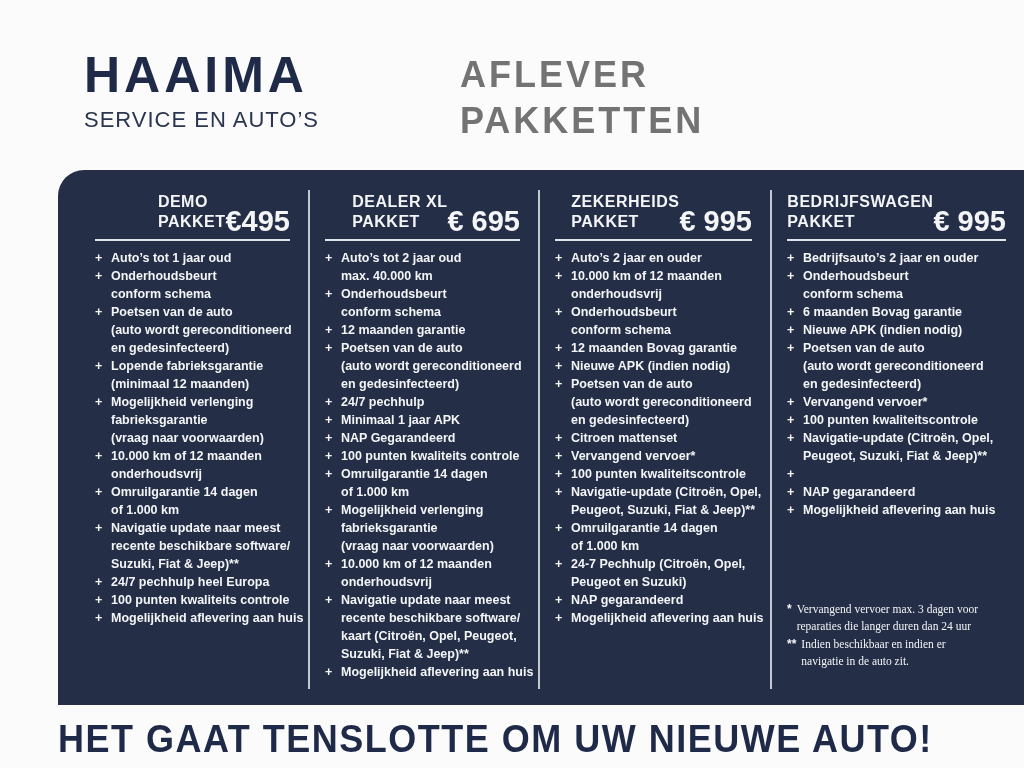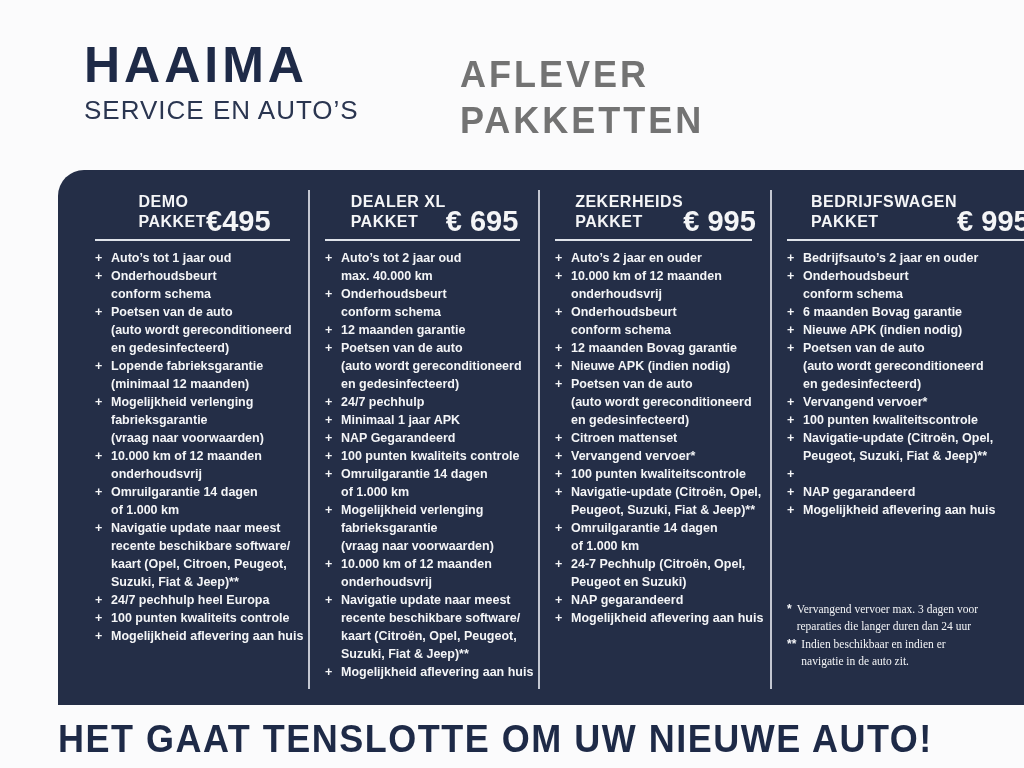--- a/index.html
+++ b/index.html
@@ -6,27 +6,27 @@
   html,body { width:1024px; height:768px; }
   body {
     position:relative;
     width:1024px; height:768px;
     background:#fbfbfc;
     font-family:"Liberation Sans", sans-serif;
     overflow:hidden;
   }
 
   
-  .brand { position:absolute; left:84px; top:36px; color:#1e2a47; }
+  .brand { position:absolute; left:84px; top:46px; color:#1e2a47; }
   .brand-name {
     font-size:50px; font-weight:bold; letter-spacing:4px;
     line-height:58px; white-space:nowrap;
   }
   .brand-tagline {
-    font-size:26px; font-weight:normal; letter-spacing:1px;
+    font-size:22px; font-weight:normal; letter-spacing:1px;
     line-height:28px; margin-top:2px; white-space:nowrap; color:#2a3550;
   }
   .page-title {
     position:absolute; left:460px; top:52px; color:#737373;
     font-size:36px; font-weight:bold; letter-spacing:3px; line-height:46px;
     white-space:nowrap;
   }
 
   
   .panel {
@@ -36,23 +36,22 @@
     padding-top:22px; color:#f4f5f7; overflow:hidden;
   }
   .pkg-col { position:relative; padding-left:17px; padding-right:6px; }
   .pkg-col.first { padding-left:37px; }
   .col-divider {
     position:absolute; left:0; top:-2px; bottom:16px; width:1.5px;
     background:rgba(235,238,244,0.8);
   }
 
   .pkg-header {
-    display:flex; justify-content:center; align-items:flex-end;
+    display:flex; justify-content:flex-end; align-items:flex-end;
     padding-right:12px;
-    margin-left:24px;
   }
   .pkg-title {
     font-size:16px; font-weight:bold; letter-spacing:0.5px; line-height:20px;
     white-space:nowrap;
   }
   .pkg-price {
     font-size:29px; font-weight:bold; line-height:22px; white-space:nowrap;
   }
   .pkg-rule {
     height:1.5px; background:#dfe3ea; margin-top:7px; margin-bottom:8px;
@@ -149,21 +148,20 @@
           <div class="lines">
             <div class="line">Omruilgarantie 14 dagen</div>
             <div class="line">of 1.000 km</div>
           </div>
         </div>
         <div class="pkg-item">
           <span class="marker">+</span>
           <div class="lines">
             <div class="line">Navigatie update naar meest</div>
             <div class="line">recente beschikbare software/</div>
-            <div class="line">kaart (Opel, Citroen,  Peugeot,</div>
             <div class="line">Suzuki, Fiat &amp; Jeep)**</div>
           </div>
         </div>
         <div class="pkg-item">
           <span class="marker">+</span>
           <div class="lines">
             <div class="line">24/7 pechhulp heel Europa</div>
           </div>
         </div>
         <div class="pkg-item">

